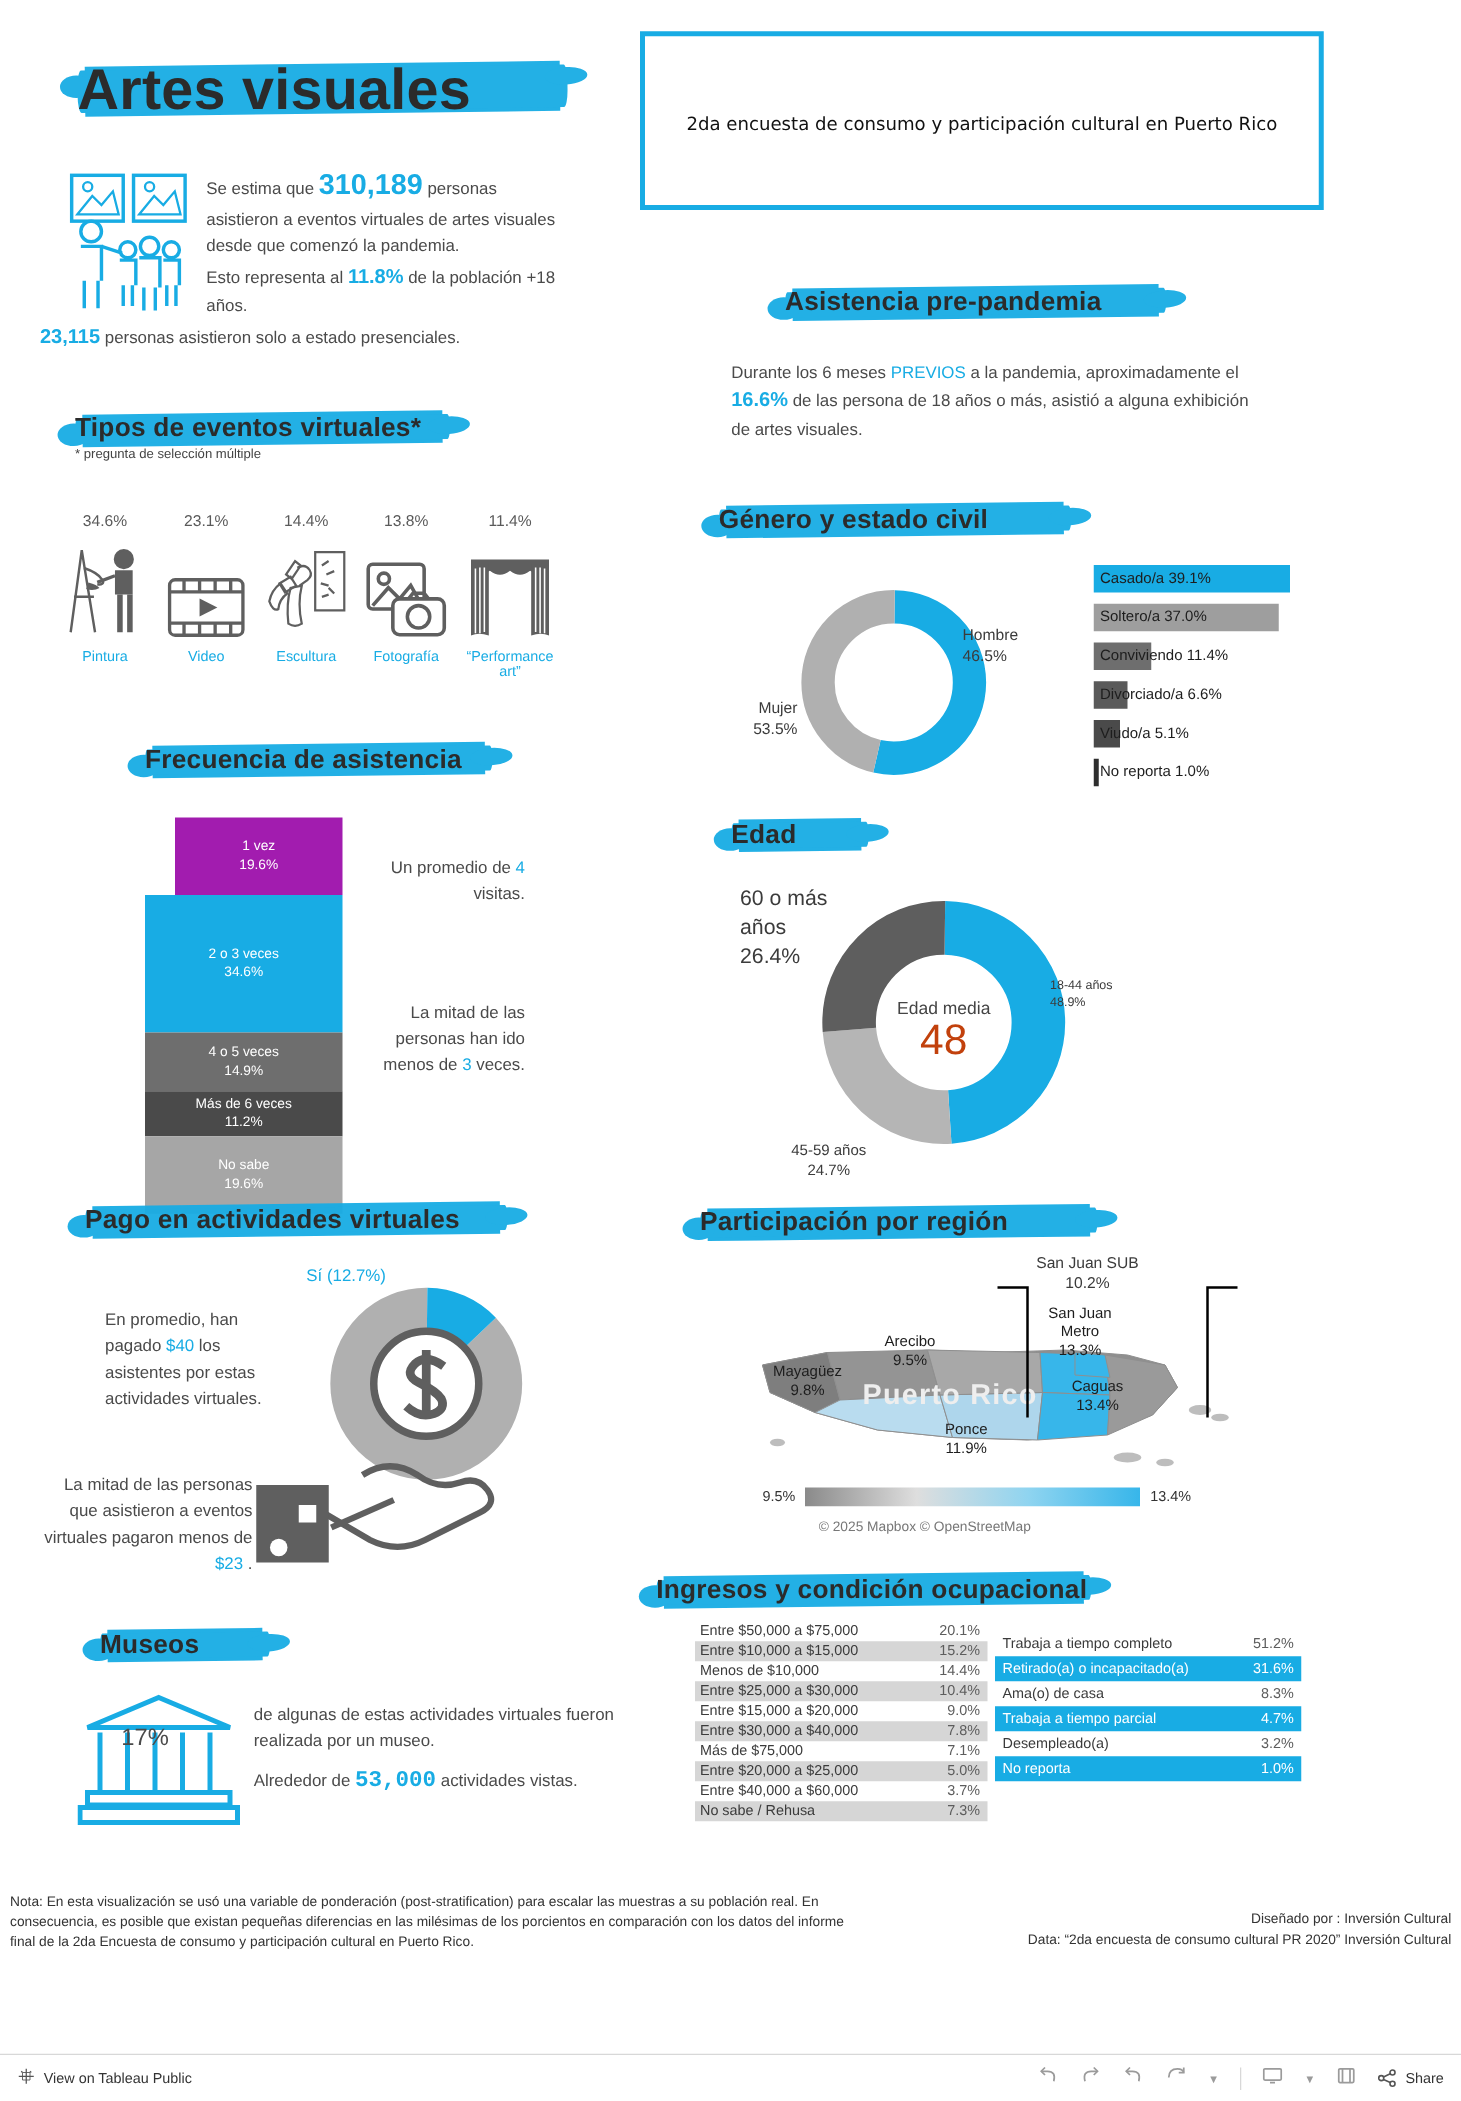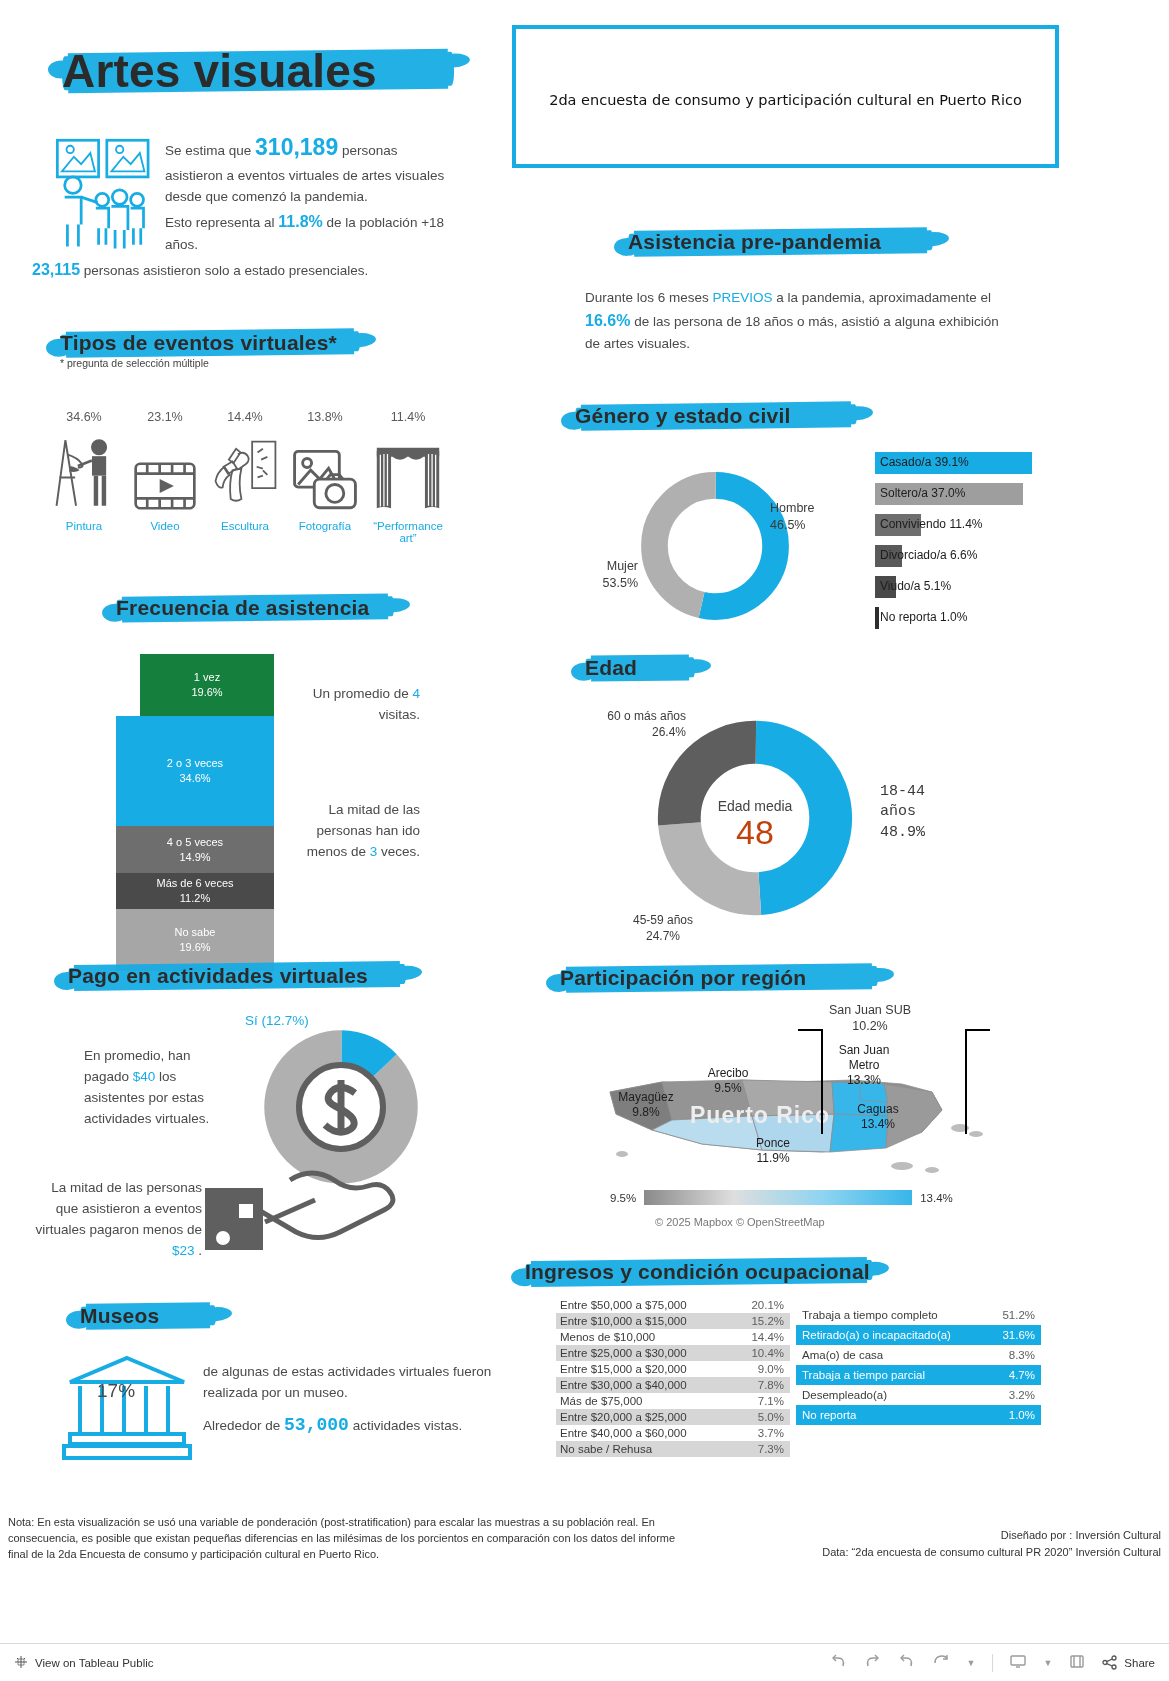--- a/index.html
+++ b/index.html
@@ -212,21 +212,21 @@
   </div>
   <div class="lbl">“Performance art”</div>
 </div>
 
 <div class="brush" style="left:116px; top:592px; width:290px; height:32px;">
   <div class="bg" style="width:278px; height:20px;"></div>
   <div class="txt h-sec">Frecuencia de asistencia</div>
 </div>
 
 <div class="abs" id="freq-stack">
-  <div class="freq-row" style="height:62px;  background:#15803d;margin-left:24px;">
+  <div class="freq-row" style="height:62px;  background:#a21caf;margin-left:24px;">
     <span>1 vez</span>
     <span>19.6%</span>
   </div>
   <div class="freq-row" style="height:110px; background:#18ace4;">
     <span>2 o 3 veces</span>
     <span>34.6%</span>
   </div>
   <div class="freq-row" style="height:47px;  background:#6e6e6e;">
     <span>4 o 5 veces</span>
     <span>14.9%</span>
@@ -312,25 +312,25 @@
   <svg width="200" height="200" viewBox="0 0 42 42">
     <circle cx="21" cy="21" r="15.9" fill="transparent" stroke="#18ace4" stroke-width="9" stroke-dasharray="48.9 51.1" stroke-dashoffset="25"></circle>
     <circle cx="21" cy="21" r="15.9" fill="transparent" stroke="#b5b5b5" stroke-width="9" stroke-dasharray="24.7 75.3" stroke-dashoffset="76.1"></circle>
     <circle cx="21" cy="21" r="15.9" fill="transparent" stroke="#5e5e5e" stroke-width="9" stroke-dasharray="26.4 73.6" stroke-dashoffset="51.4"></circle>
   </svg>
 </div>
 <div class="abs" style="left:703px; top:798px; width:104px; text-align:center;">
   <div style="font-size:14px; color:#444;">Edad media</div>
   <div style="font-size:34px; color:#c2410c; line-height:1.1;">48</div>
 </div>
-<div class="abs" style="left:880px; top:782px; width:80px; font-size:15px; line-height:1.35;font-family:Liberation Mono, monospace;">
+<div class="abs" style="left:840px; top:782px; width:80px; font-size:10px; line-height:1.35;">
   <div>18-44 años</div>
   <div>48.9%</div>
 </div>
-<div class="abs" style="left:592px; top:708px; width:94px; text-align:right; font-size:12px; line-height:1.35;">
+<div class="abs" style="left:592px; top:708px; width:94px; text-align:left; font-size:17px; line-height:1.35;">
   <div>60 o más años</div>
   <div>26.4%</div>
 </div>
 <div class="abs" style="left:616px; top:912px; width:94px; text-align:center; font-size:12px; line-height:1.35;">
   <div>45-59 años</div>
   <div>24.7%</div>
 </div>
 
 <div class="brush" style="left:68px; top:960px; width:350px; height:32px;">
   <div class="bg" style="width:338px; height:20px;"></div>

